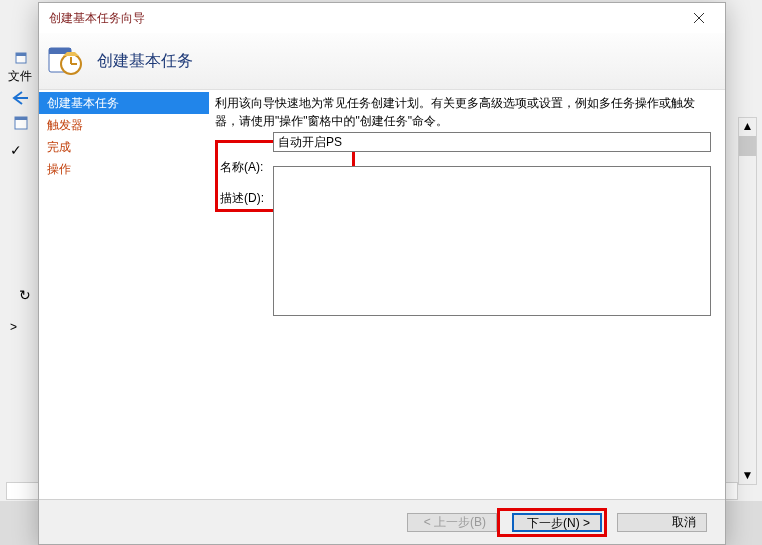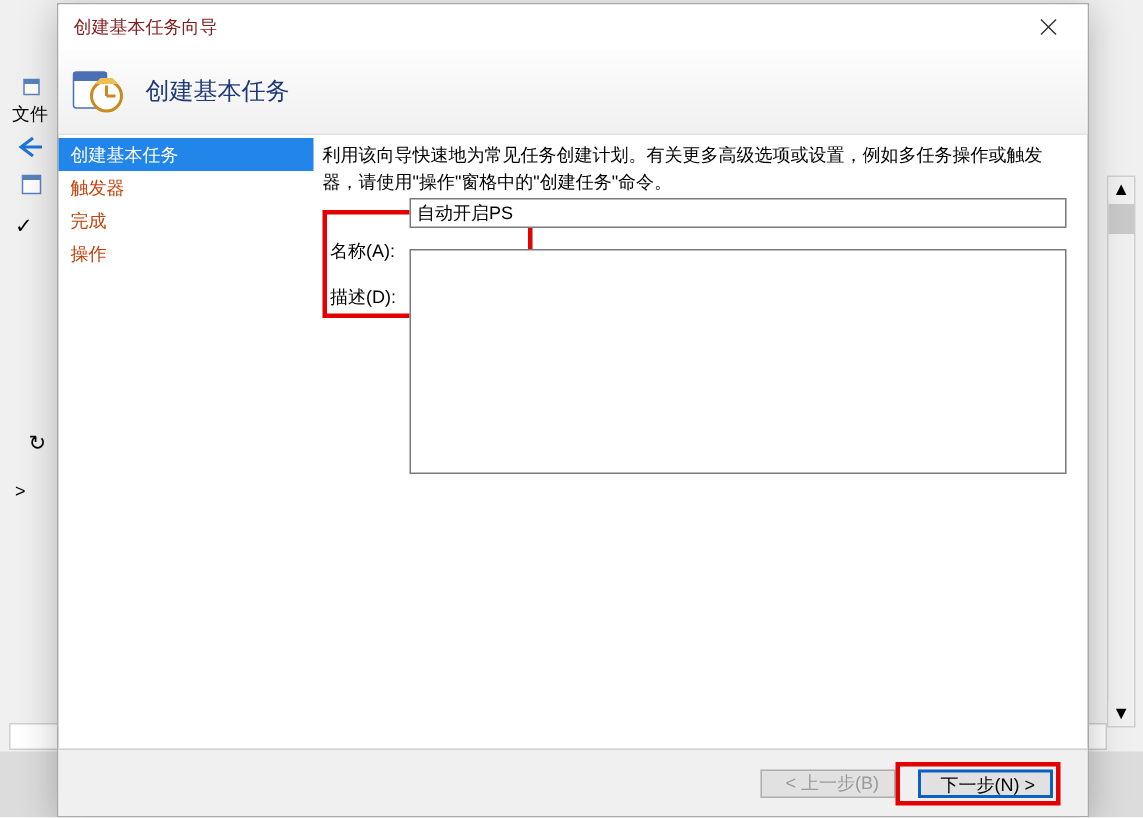--- a/index.html
+++ b/index.html
@@ -149,16 +149,17 @@
         </div>
 
       </div>
     </div>
 
     <div class="footer">
       <button class="btn-w" disabled="">&lt; 上一步(B)</button>
       <span class="hi-next">
         <button class="btn-w">下一步(N) &gt;</button>
       </span>
+      <button class="btn-w">取消</button>
     </div>
 
   </div>
 </div>
 
 </body></html>

